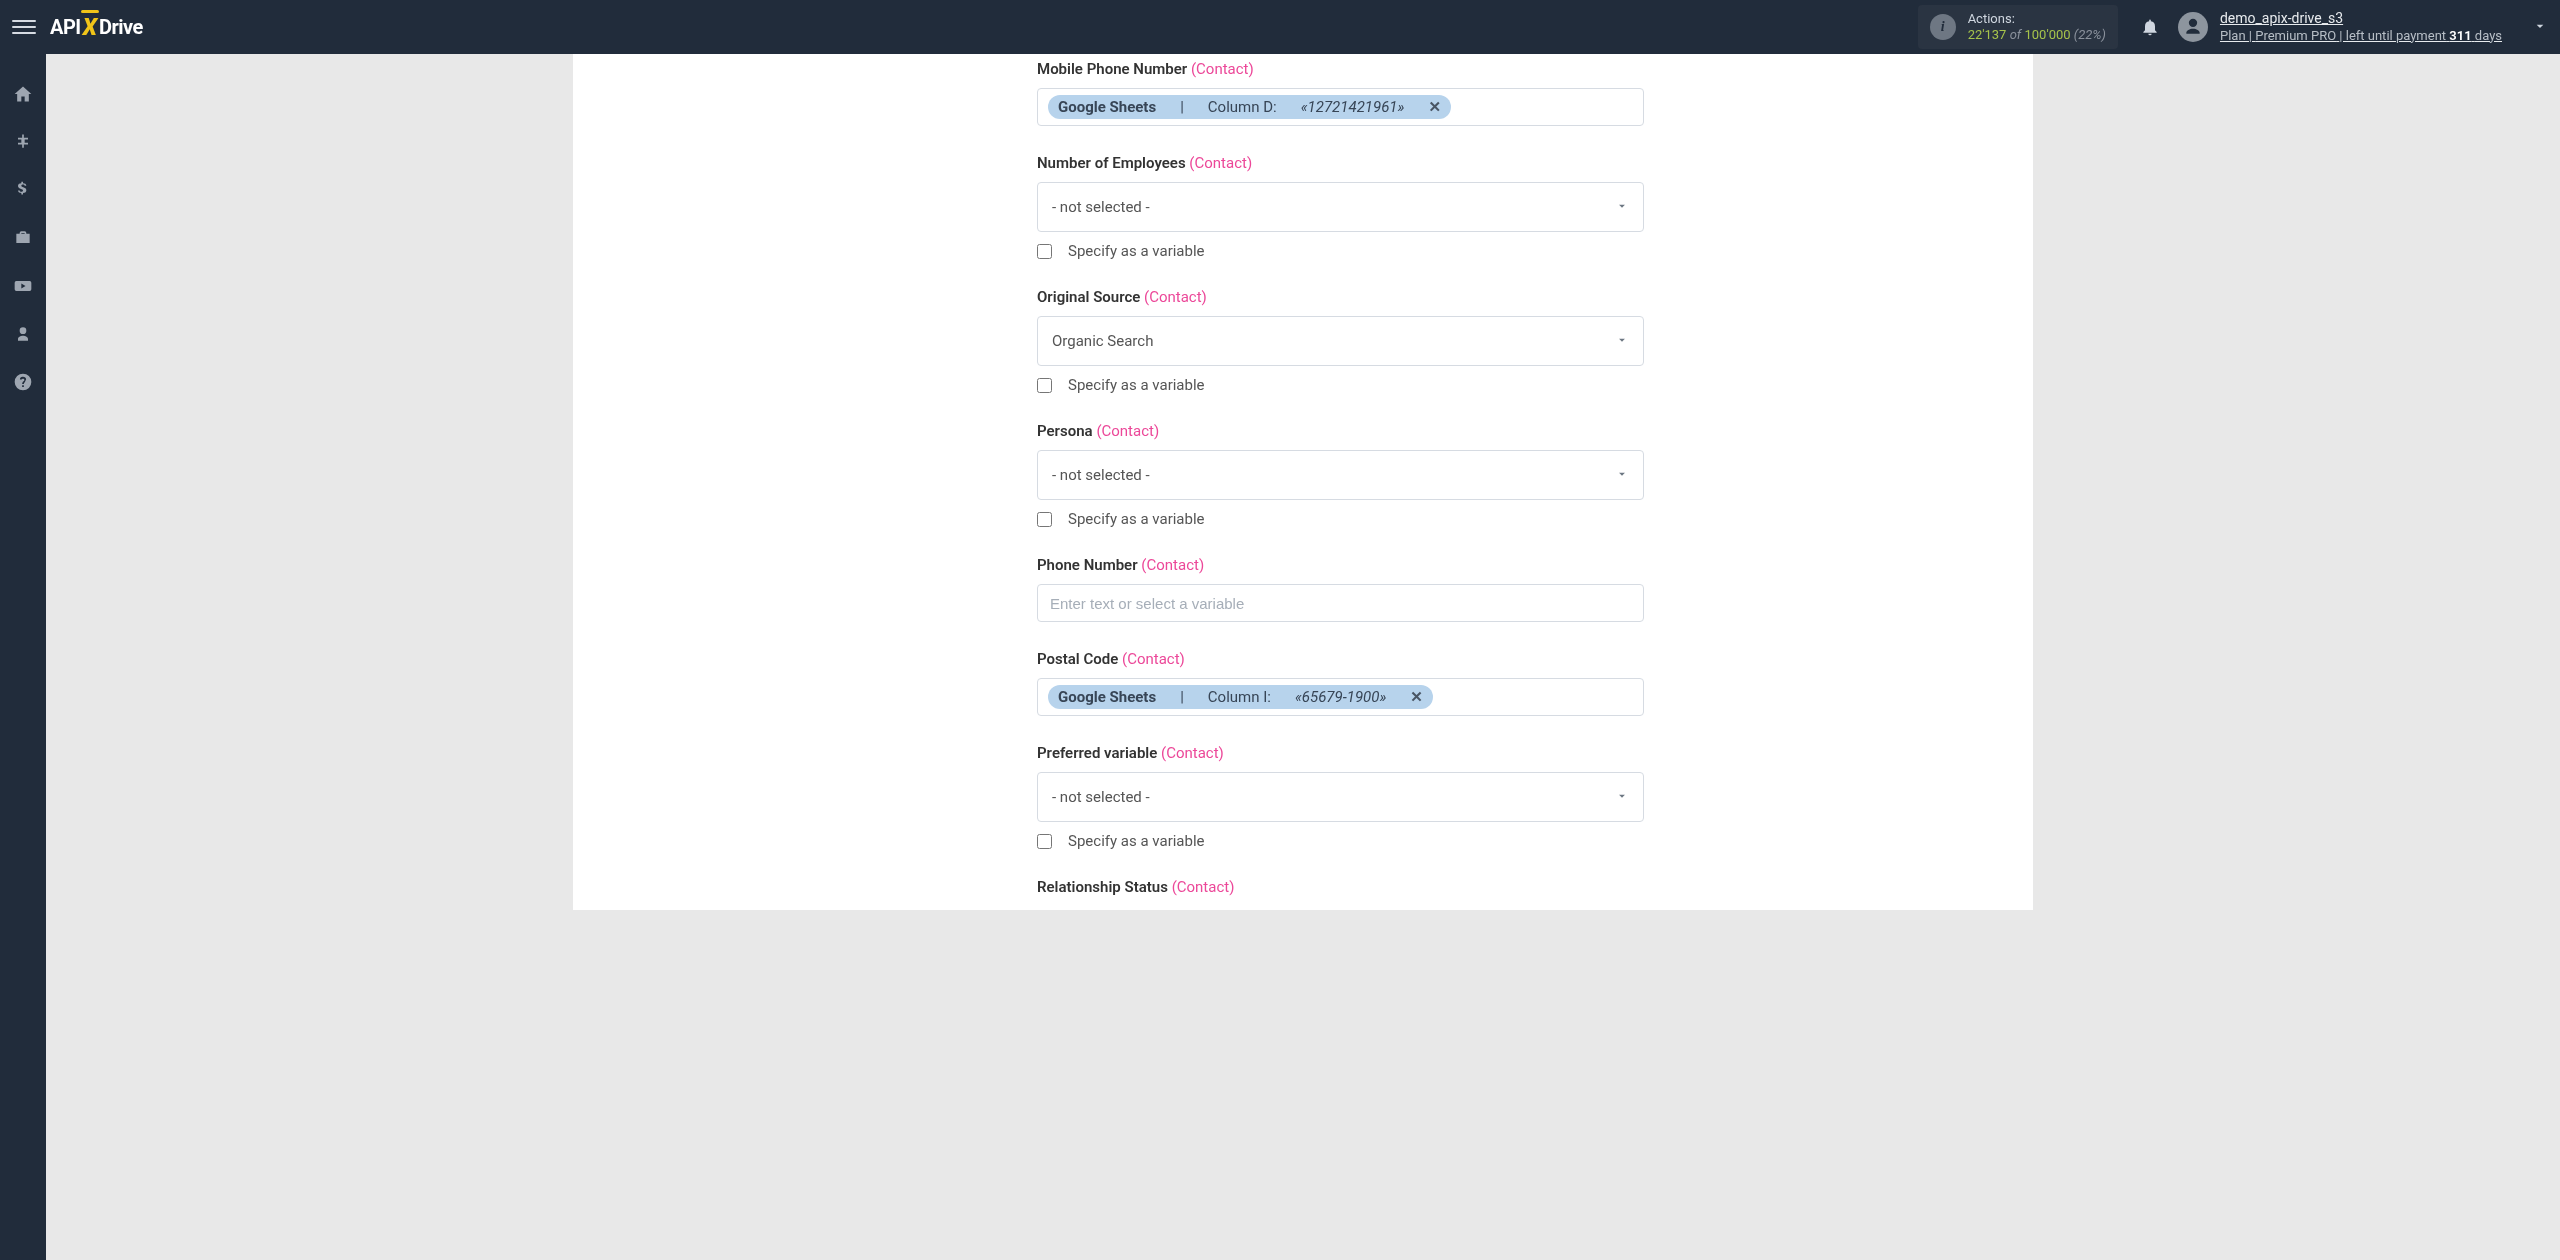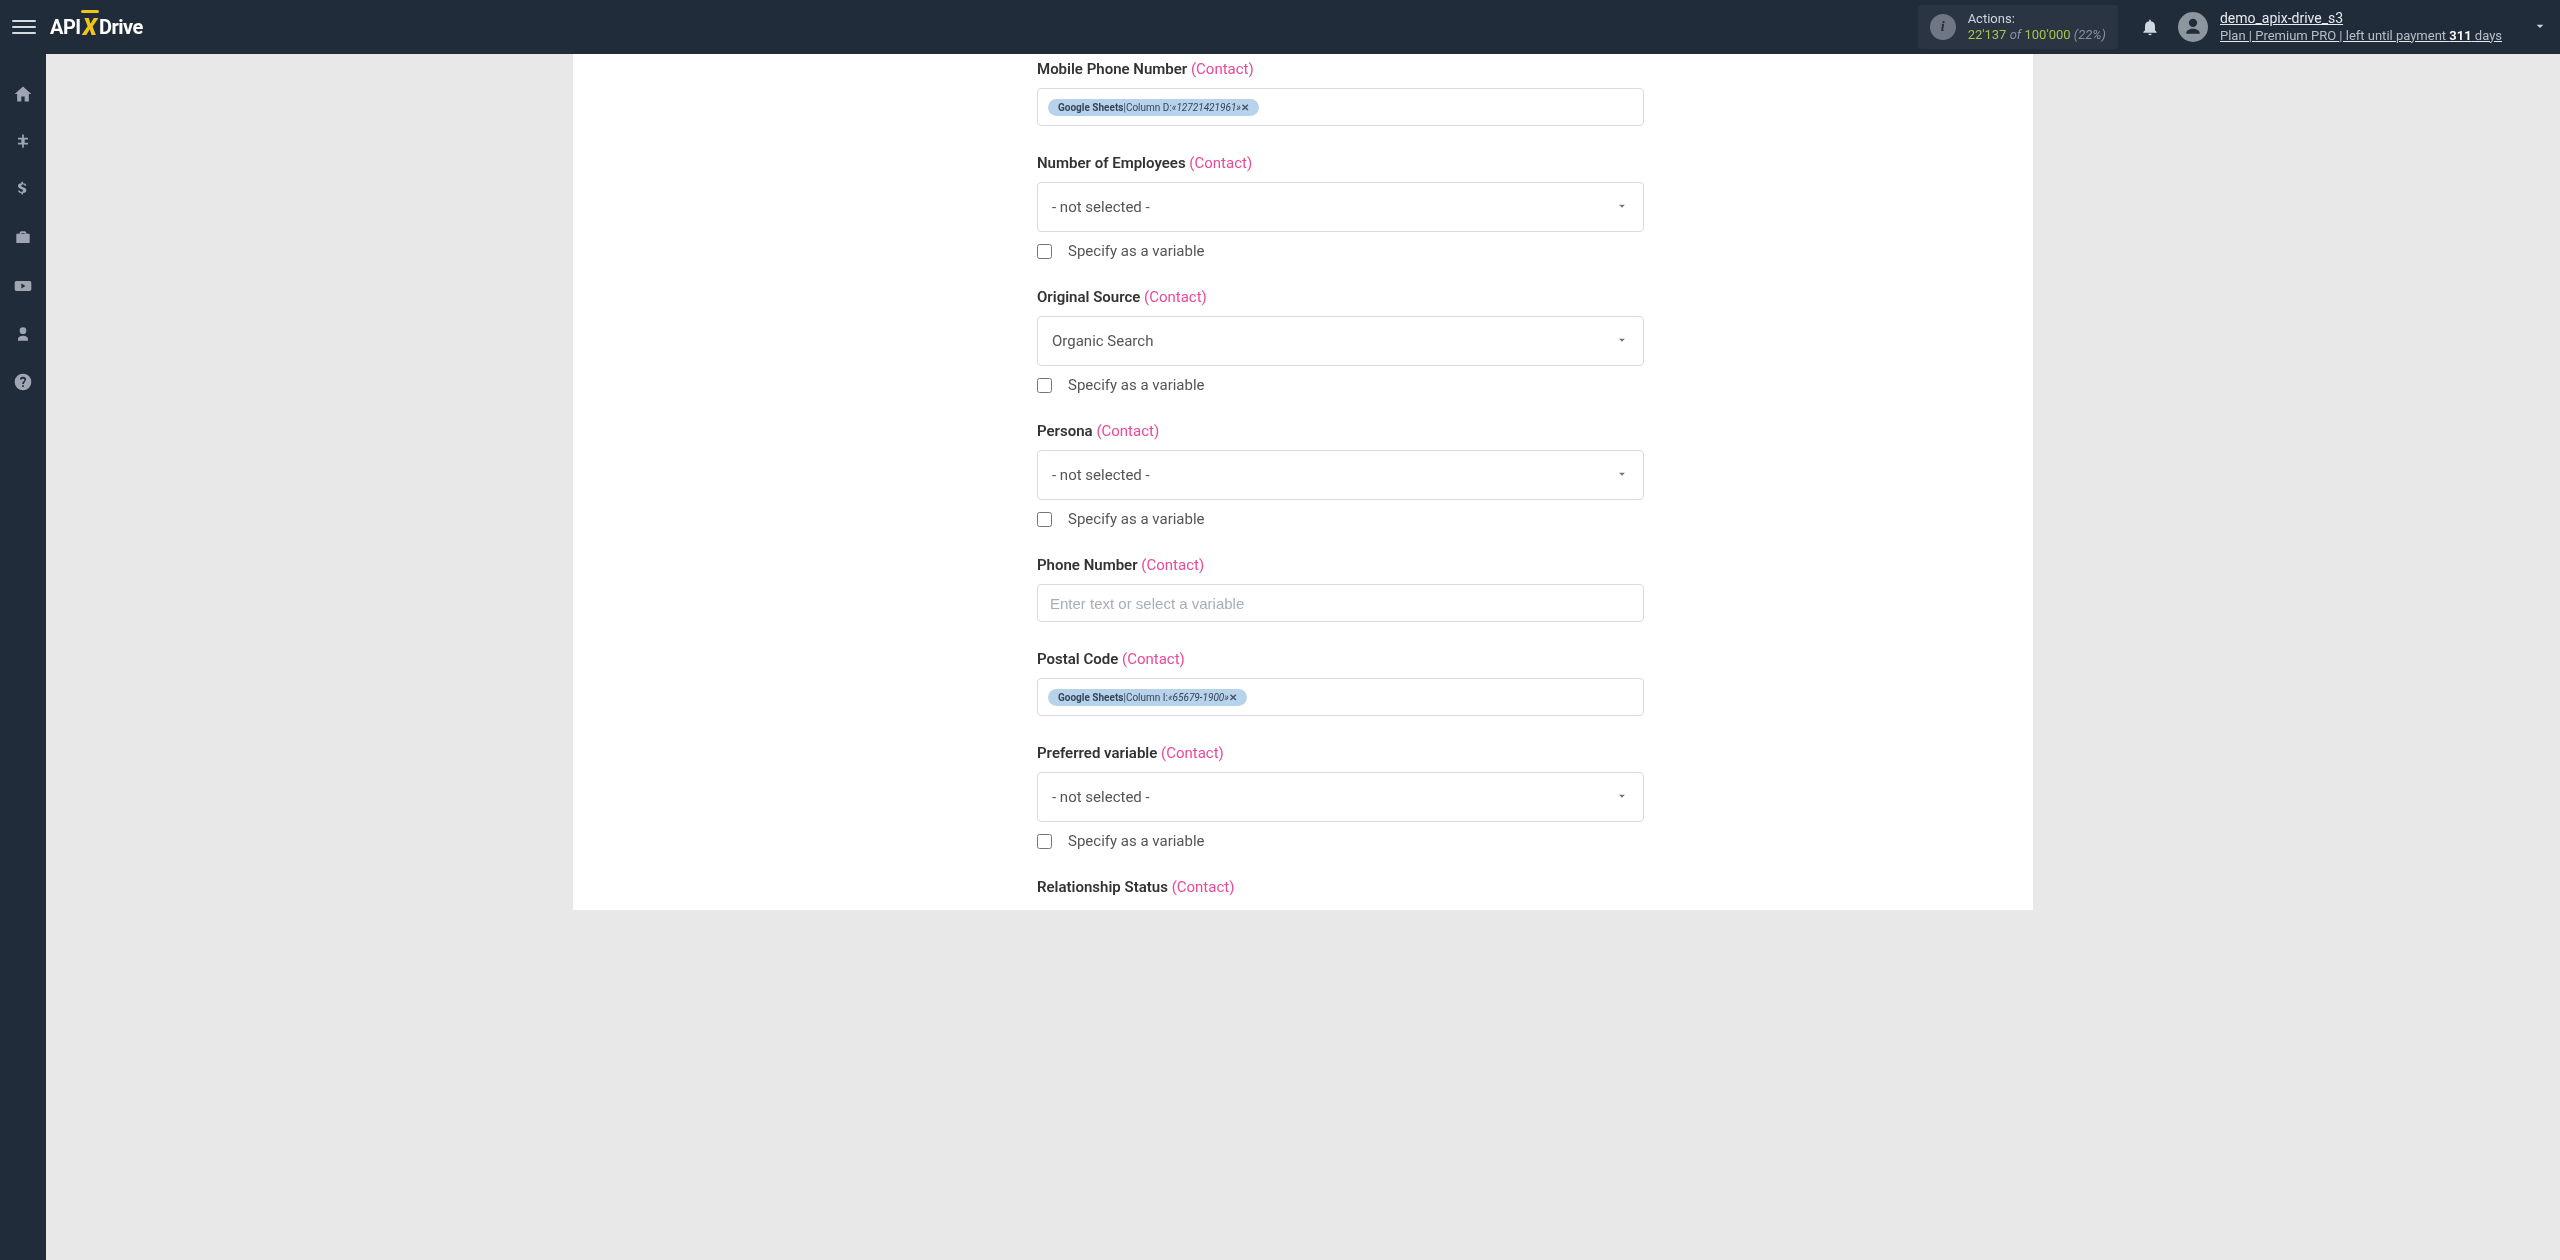--- a/index.html
+++ b/index.html
@@ -98,21 +98,21 @@
 }
 .input-box.text-input { padding: 0; }
 .input-box.text-input input {
   border: none; outline: none; width: 100%; height: 36px; padding: 0 12px;
   font-size: 15px; color: #555; background: transparent;
 }
 .input-box.text-input input::placeholder { color: #a6aeb8; }
 
 .chip {
   background: #b7d3ec; border-radius: 12px; padding: 3px 10px;
-  font-size: 10px; color: #3e4a58; display: inline-flex; align-items: center; gap: 0;
+  font-size: 15px; color: #3e4a58; display: inline-flex; align-items: center; gap: 24px;
 }
 .chip .src { font-weight: 700; color: #374556; }
 .chip .sep { color: #374556; }
 .chip .col { color: #374556; }
 .chip .val { font-style: italic; color: #374556; }
 .chip .remove { cursor: pointer; color: #495564; font-weight: 700; }
 
 .select {
   border: 1px solid #d6dbe2; border-radius: 4px; height: 50px;
   display: flex; align-items: center; justify-content: space-between;

